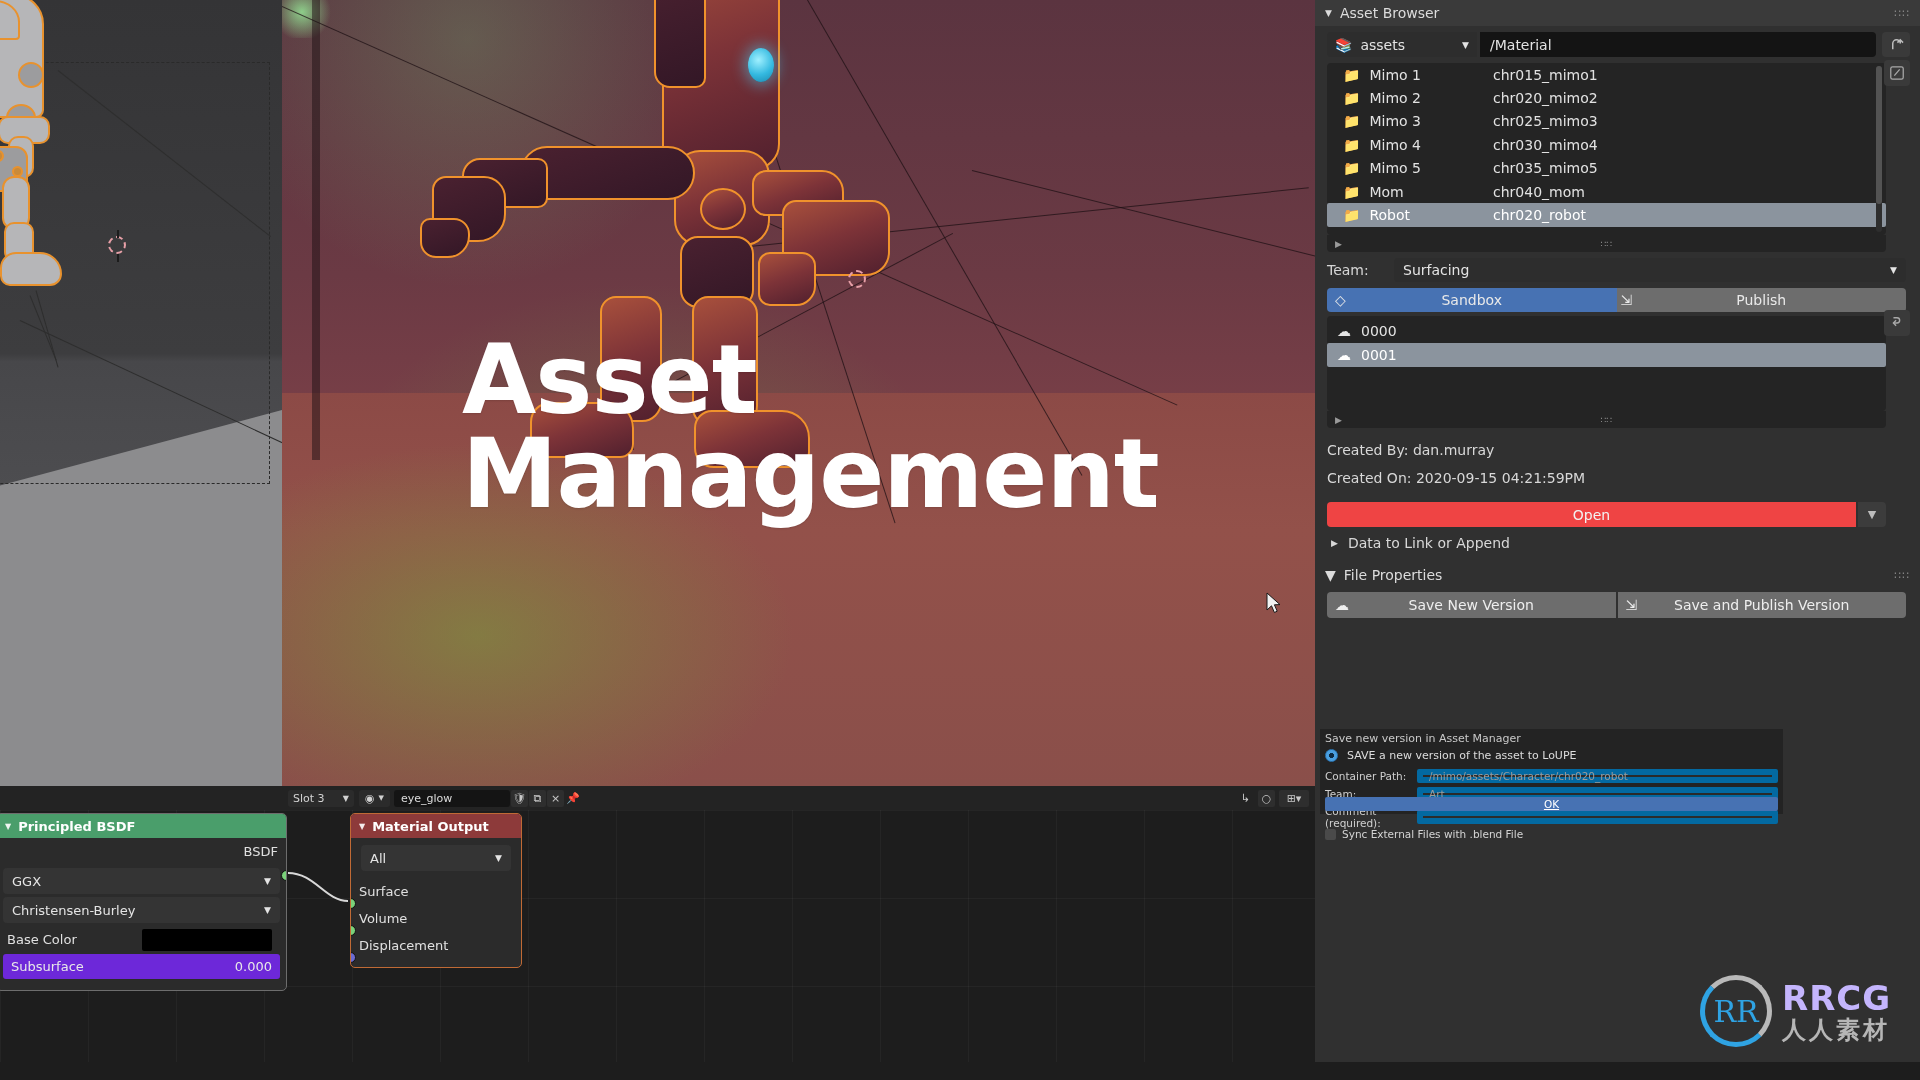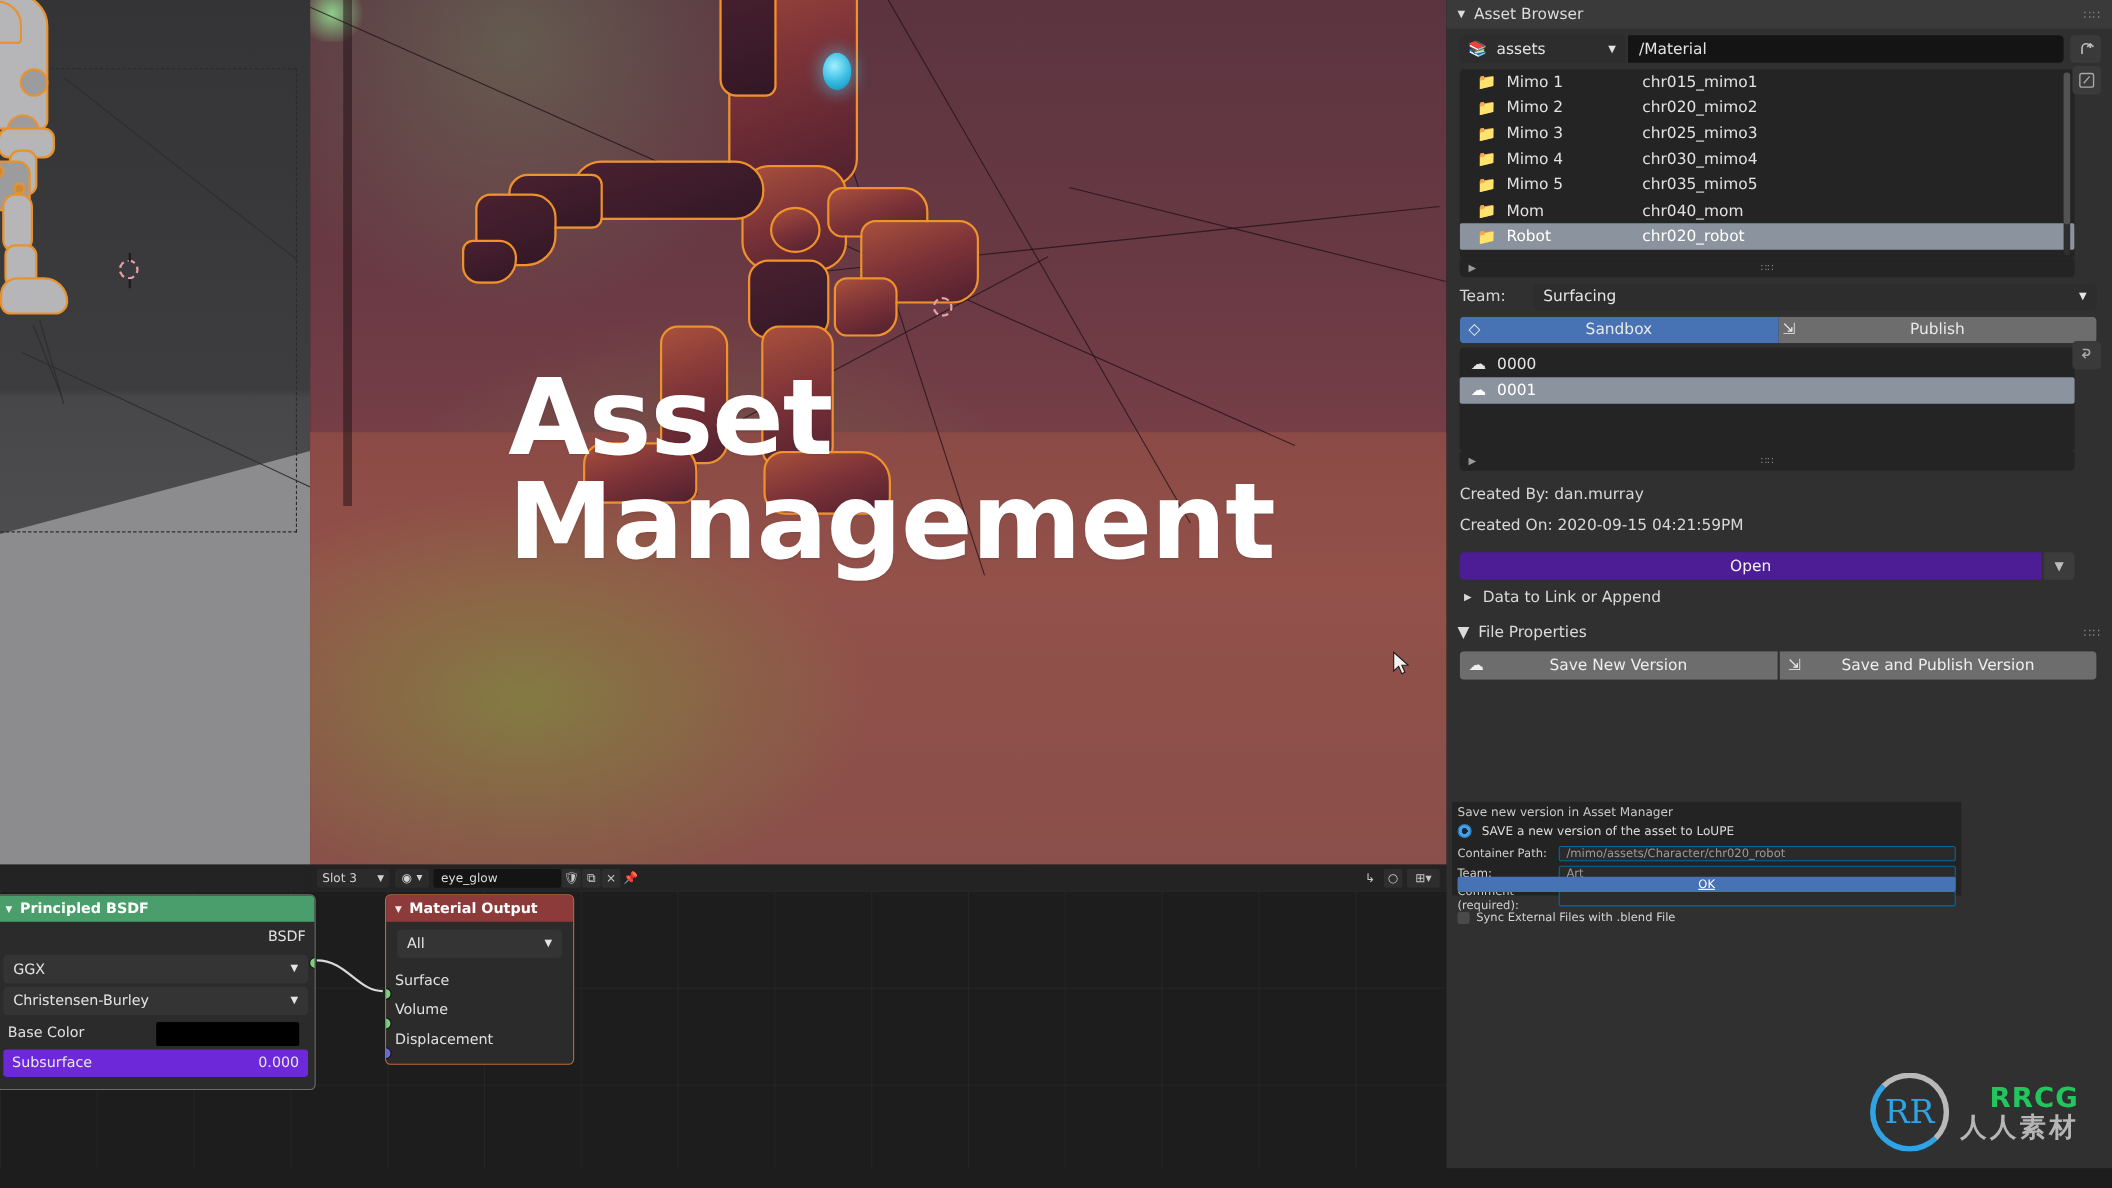--- a/index.html
+++ b/index.html
@@ -244,21 +244,21 @@
   .ver-foot {
     margin:0 34px 0 12px; height:17px; background:#242424; border-radius:0 0 4px 4px;
     display:flex; align-items:center; justify-content:center; color:#8e8e8e; font-size:9px; position:relative;
   }
   .ver-foot .arr{ position:absolute; left:8px; color:#9a9a9a; font-size:9px; }
 
   .meta { padding:8px 12px 0 12px; color:#d8d8d8; font-size:14px; line-height:28px; }
 
   .open-row { display:flex; margin:10px 34px 0 12px; height:25px; }
   .open-btn {
-    flex:1; background:#4c1d95; border-radius:4px 0 0 4px;
+    flex:1; background:#ef4444; border-radius:4px 0 0 4px;
     display:flex; align-items:center; justify-content:center; color:#f2f2f2; font-size:14px;
   }
   .open-arrow {
     width:28px; background:#3c3c3c; border-radius:0 4px 4px 0; margin-left:2px;
     display:flex; align-items:center; justify-content:center; color:#bdbdbd; font-size:11px;
   }
   .dta-row { display:flex; align-items:center; gap:10px; padding:8px 0 0 16px; color:#d8d8d8; font-size:14px;}
 
   .fp-head {
     margin-top:11px; height:26px; display:flex; align-items:center; gap:8px;
@@ -286,21 +286,21 @@
   }
   .pop-radio {
     width:13px; height:13px; border-radius:50%;
     background: radial-gradient(circle at 50% 50%, #0e2a42 0%, #0e2a42 34%, #4a9fe0 36%, #4a9fe0 100%);
     border:1px solid #2b78b8;
   }
   .pop-fields { position:absolute; left:0; top:38px; width:463px; }
   .pf-row { display:flex; align-items:center; height:18px; padding:0 5px; }
   .pf-lbl { width:92px; color:#cfcfcf; font-size:10.5px; }
   .pf-inp {
-    flex:1; height:14px; background:#2a2a2a; border:1px solid #0369a1; border-radius:2px;
+    flex:1; height:14px; background:#2a2a2a; border:6px solid #0369a1; border-radius:2px;
     display:flex; align-items:center; padding:0 6px; color:#9c9c9c; font-size:10.5px;
   }
   .pf-inp.empty { background:#2c2c2c; }
   .pop-check { display:flex; align-items:center; gap:6px; padding:2px 5px 0 5px; color:#d4d4d4; font-size:10.5px;}
   .chk { width:11px; height:11px; background:#4a4a4a; border-radius:2px; }
   .pop-ok {
     position:absolute; left:5px; bottom:3px; width:453px; height:14px; background:#4772b3;
     border-radius:2px; display:flex; align-items:center; justify-content:center;
     color:#fff; font-size:10.5px;
   }
@@ -320,21 +320,21 @@
   .wm {
     position:absolute; left:1700px; top:975px; display:flex; align-items:center; gap:10px; z-index:50;
   }
   .wm-ring {
     width:72px; height:72px; border-radius:50%;
     border:5px solid #2fa3e3; border-top-color:#b9b9b9; border-right-color:#b9b9b9;
     position:relative; display:flex; align-items:center; justify-content:center;
   }
   .wm-mono { color:#2fa3e3; font-size:30px; font-weight:400; font-family:"DejaVu Serif", serif; }
   .wm-txt { display:flex; flex-direction:column; line-height:1; }
-  .wm-rrcg { color:#22c55e; font-size:25px; font-weight:800; letter-spacing:1px;text-align:right; }
+  .wm-rrcg { color:#c4b5fd; font-size:34px; font-weight:800; letter-spacing:1px;text-align:right; }
   .wm-cn { color:#b6b6b6; font-size:24px; font-weight:700; letter-spacing:3px; margin-top:3px;}
 </style>
 </head>
 <body>
 
 <div id="root">
 
   <div class="vp-small">
     <div class="sky"></div>
     <div class="ground"></div>

